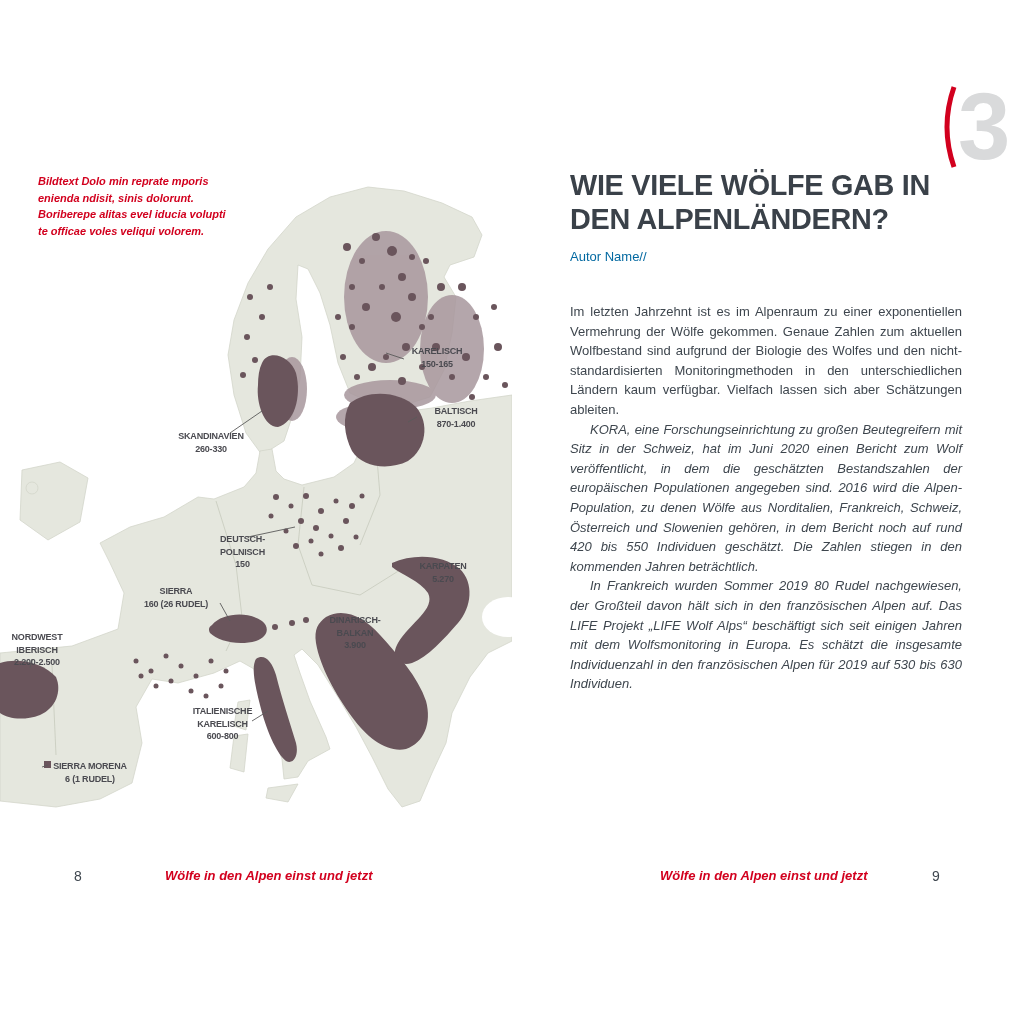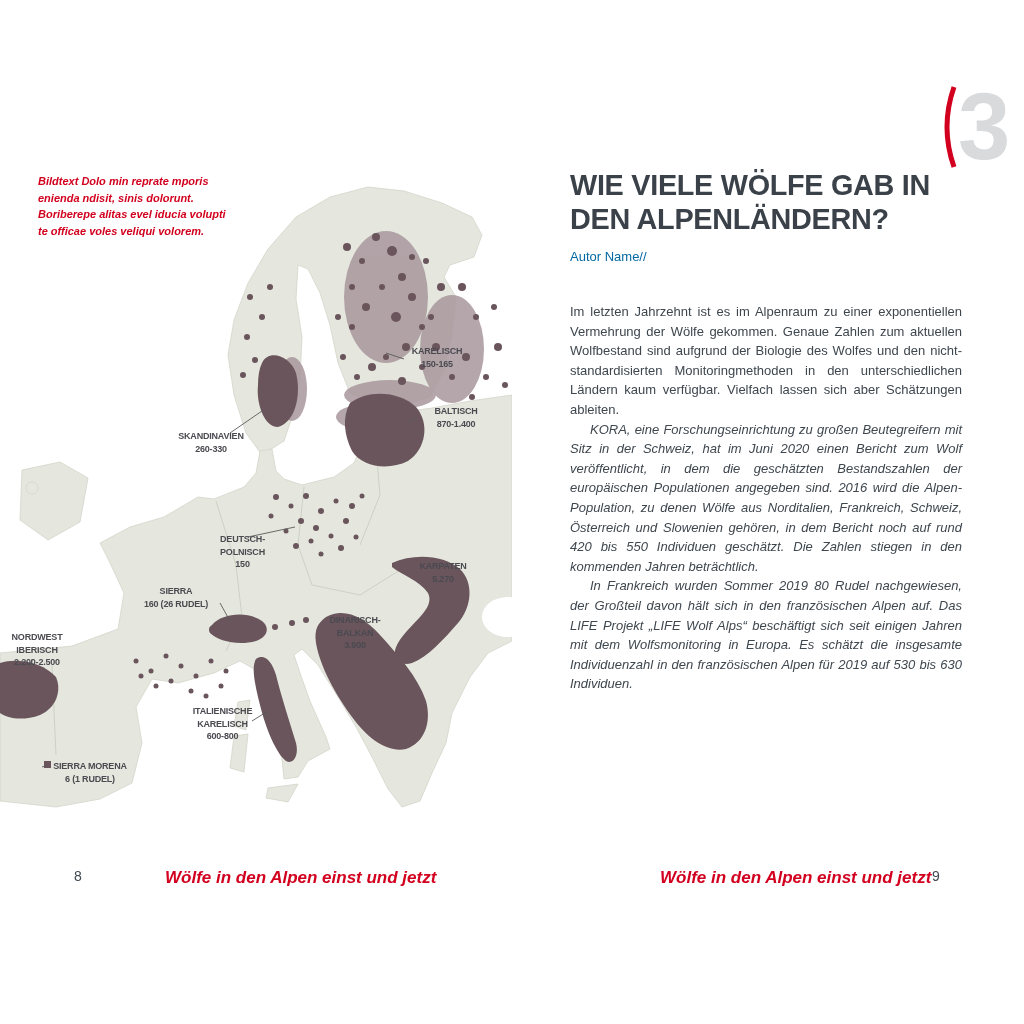--- a/index.html
+++ b/index.html
@@ -25,21 +25,21 @@
     transform:scaleX(0.96);transform-origin:left top;letter-spacing:-0.3px;}
   #page-title span{display:block;}
   #author{position:absolute;left:570px;top:249px;font-size:13px;font-weight:normal;color:#0369a1;}
   #body-text{position:absolute;left:570px;top:302px;width:392px;
     font-size:13px;line-height:19.6px;color:#3e464e;text-align:justify;}
   #body-text p{margin:0;}
   #body-text p.indent{text-indent:20px;font-style:italic;}
 
   
   .footer-num{position:absolute;top:868px;font-size:14px;color:#3e464e;}
-  .running-title{position:absolute;top:868px;font-size:17px;font-style:italic;
+  .running-title{position:absolute;top:868px;font-size:13px;font-style:italic;
     font-weight:600;color:#d2001e;}
 </style>
 </head>
 <body>
 
 <div id="page">
 
   <div id="map-caption">
     <span>Bildtext Dolo min reprate mporis</span>
     <span>enienda ndisit, sinis dolorunt.</span>

